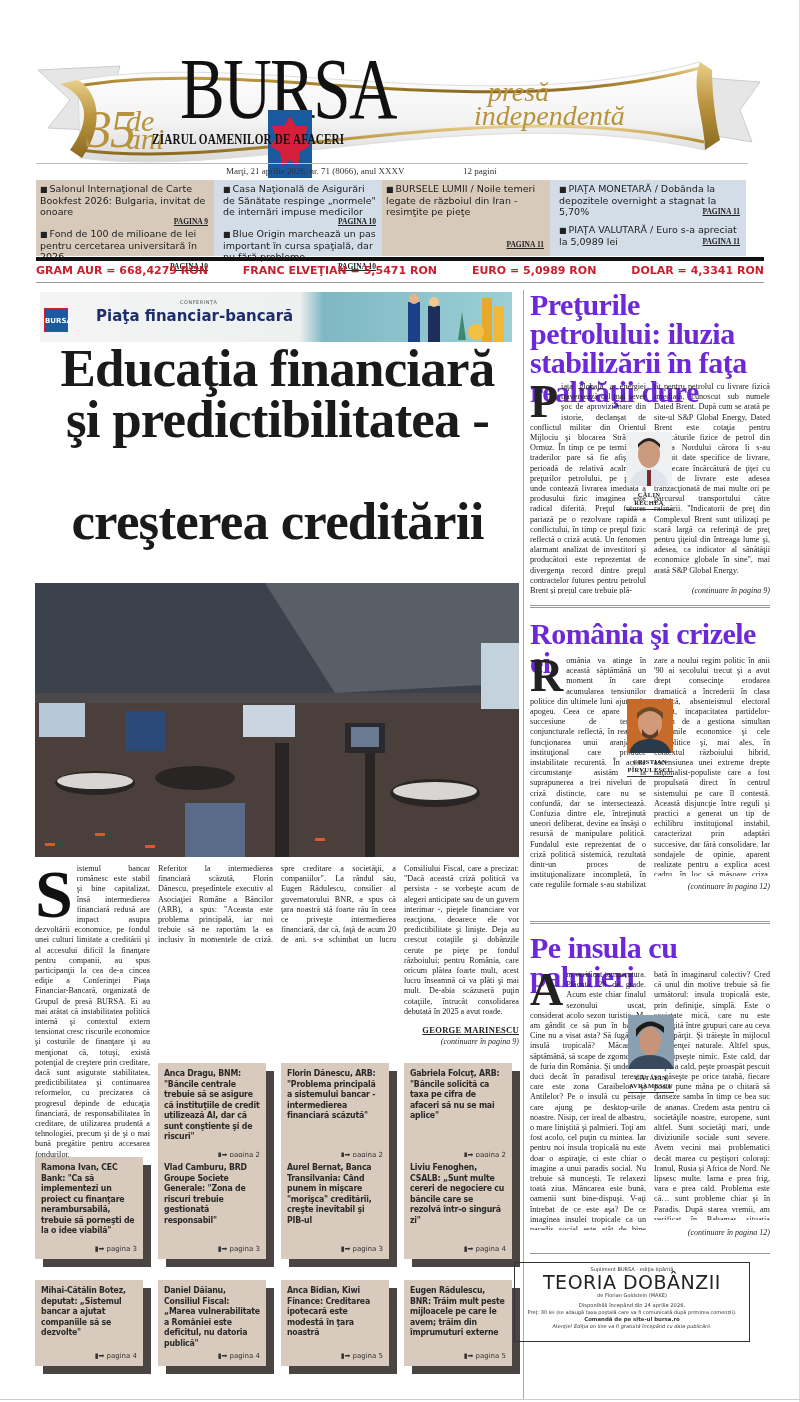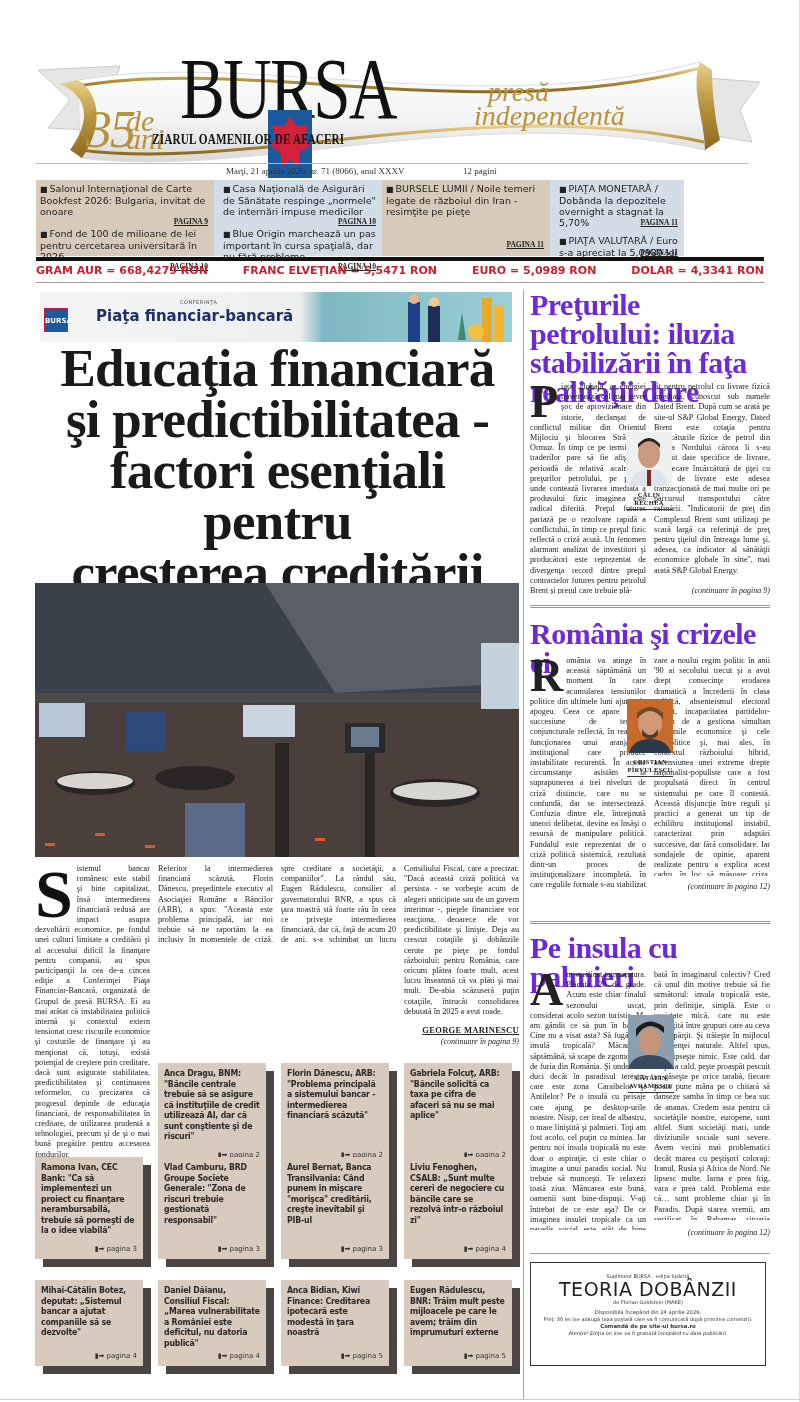--- a/index.html
+++ b/index.html
@@ -71,21 +71,21 @@
   .r-body { position: absolute; left: 530px; width: 240px; font-family: "Liberation Serif", serif; font-size: 8.2px; line-height: 10.2px; color: #222; }
   .r-col { position: absolute; top: 0; width: 116px; text-align: justify; }
   .r-dropcap { float: left; font-weight: bold; font-size: 46px; line-height: 38px; margin: 1px 3px 0 0; }
   .portrait { position: absolute; width: 46px; }
   .portrait .img { width: 46px; height: 54px; }
   .portrait .cap { font-size: 6.5px; font-weight: bold; text-align: center; line-height: 8px; margin-top: 2px; border-bottom: 1px solid #333; padding-bottom: 2px; letter-spacing: 0.3px; }
   .r-cont { position: absolute; right: 0; font-style: italic; font-size: 8px; }
   .hr2 { position: absolute; left: 530px; width: 240px; border-top: 1px solid #999; }
   .hr2.double { height: 3px; border-bottom: 1px solid #999; }
 
-  .ad-box { position: absolute; left: 530px; top: 1262px; width: 236px; height: 104px; border: 1px solid #333; text-align: center; font-family: "DejaVu Sans", sans-serif; color: #333; padding-top: 10px; }
+  .ad-box { position: absolute; left: 514px; top: 1262px; width: 236px; height: 80px; border: 1px solid #333; text-align: center; font-family: "DejaVu Sans", sans-serif; color: #333; padding-top: 3px; }
   .ad-box .sup { font-size: 5px; }
   .ad-box .title { font-size: 19px; letter-spacing: 0.5px; font-weight: normal; line-height: 20px; color: #222; }
   .ad-box .author { font-size: 5px; margin-bottom: 4px; }
   .ad-box .l1 { font-size: 5.2px; line-height: 7px; }
   .ad-box .l2 { font-size: 5px; line-height: 7px; }
   .ad-box .l3 { font-size: 5.4px; font-weight: bold; line-height: 7px; }
   .ad-box .l4 { font-size: 5px; font-style: italic; line-height: 7px; }
 
   .bottom-rule { position: absolute; left: 0; top: 1399px; width: 800px; border-top: 1px solid #ccc; }
 </style>
@@ -136,21 +136,21 @@
       <div class="teaser-item"><span class="bullet">■</span><span>Salonul Internaţional de Carte Bookfest 2026: Bulgaria, invitat de onoare</span><span class="pg">PAGINA 9</span></div>
       <div class="teaser-item"><span class="bullet">■</span><span>Fond de 100 de milioane de lei pentru cercetarea universitară în 2026</span><span class="pg">PAGINA 10</span></div>
     </div>
     <div class="teaser-col blue" style="width:168px">
       <div class="teaser-item"><span class="bullet">■</span><span>Casa Naţională de Asigurări de Sănătate respinge „normele" de internări impuse medicilor</span><span class="pg">PAGINA 10</span></div>
       <div class="teaser-item"><span class="bullet">■</span><span>Blue Origin marchează un pas important în cursa spaţială, dar nu fără probleme</span><span class="pg">PAGINA 10</span></div>
     </div>
     <div class="teaser-col beige" style="width:168px; position:relative">
       <div class="teaser-item"><span class="bullet">■</span><span>BURSELE LUMII / Noile temeri legate de războiul din Iran - resimţite pe pieţe</span><span class="pg" style="position:absolute; right:6px; top:60px">PAGINA 11</span></div>
     </div>
-    <div class="teaser-col blue" style="width:134px">
+    <div class="teaser-col blue" style="width:196px">
       <div class="teaser-item" style="margin-bottom:8px"><span class="bullet">■</span><span>PIAŢA MONETARĂ / Dobânda la depozitele overnight a stagnat la 5,70%</span><span class="pg" style="margin-top:-10px">PAGINA 11</span></div>
       <div class="teaser-item"><span class="bullet">■</span><span>PIAŢA VALUTARĂ / Euro s-a apreciat la 5,0989 lei</span><span class="pg" style="margin-top:-10px">PAGINA 11</span></div>
     </div>
   </div>
   <div class="thick-rule"></div>
 
   <div class="rates">
     <span>GRAM AUR = 668,4279 RON</span>
     <span>FRANC ELVEŢIAN = 5,5471 RON</span>
     <span>EURO = 5,0989 RON</span>
@@ -170,21 +170,21 @@
       <rect x="112" y="6" width="10" height="44" fill="#e8a92a"></rect>
         <rect x="124" y="14" width="10" height="36" fill="#f0b838"></rect>
       <circle cx="106" cy="40" r="8" fill="#f2c043"></circle>
       <path d="M88 48 L92 20 L96 48" fill="#3f8a6e"></path>
     </svg>
   </div>
 
   <h1 class="main-headline">
     <span>Educaţia financiară</span><br>
     <span>şi predictibilitatea -</span><br>
-    <span>factori esenţiali pentru</span><br>
+    <br>
     <span>creşterea creditării</span>
   </h1>
 
   <div class="photo">
     <svg width="484" height="274" viewBox="0 0 484 274">
       <rect x="0" y="0" width="484" height="110" fill="#3c424c"></rect>
       <polygon points="230,0 484,0 484,100 300,110" fill="#5a5e66"></polygon>
       <rect x="0" y="120" width="484" height="154" fill="#4b3f3c"></rect>
       <rect x="4" y="120" width="46" height="34" fill="#b9c8d8"></rect>
       <rect x="208" y="122" width="52" height="32" fill="#c9d6e2"></rect>
@@ -269,21 +269,21 @@
   <div class="qbox" style="left:281px; top:1157px">
       <div class="shadow"></div>
       <div class="face">
         <div class="qtext">Aurel Bernat, Banca Transilvania: Când punem în mişcare "morişca" creditării, creşte inevitabil şi PIB-ul</div>
         <div class="qpage"><span class="arrow">▮➡</span><span>pagina 3</span></div>
       </div>
     </div>
   <div class="qbox" style="left:404px; top:1157px">
       <div class="shadow"></div>
       <div class="face">
-        <div class="qtext">Liviu Fenoghen, CSALB: „Sunt multe cereri de negociere cu băncile care se rezolvă într-o războiul zi"</div>
+        <div class="qtext">Liviu Fenoghen, CSALB: „Sunt multe cereri de negociere cu băncile care se rezolvă într-o singură zi"</div>
         <div class="qpage"><span class="arrow">▮➡</span><span>pagina 4</span></div>
       </div>
     </div>
 
   <div class="qbox" style="left:35px; top:1280px; height:68px">
       <div class="shadow" style="height:86px"></div>
       <div class="face" style="height:86px">
         <div class="qtext">Mihai-Cătălin Botez, deputat: „Sistemul bancar a ajutat companiile să se dezvolte"</div>
         <div class="qpage"><span class="arrow">▮➡</span><span>pagina 4</span></div>
       </div>

